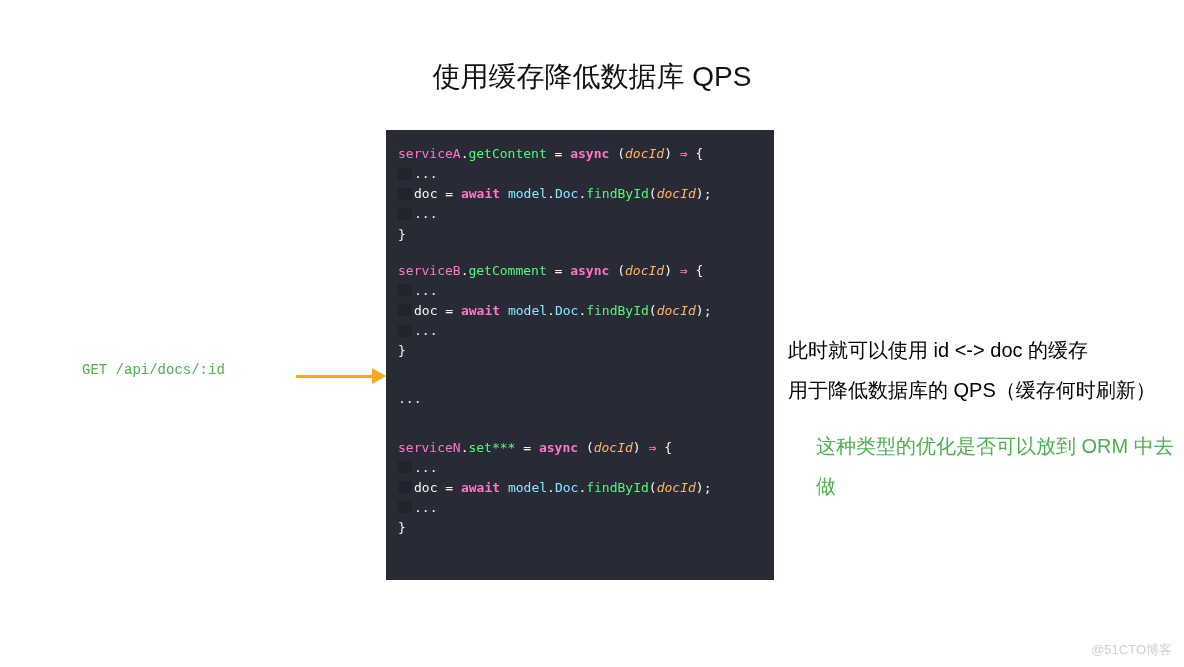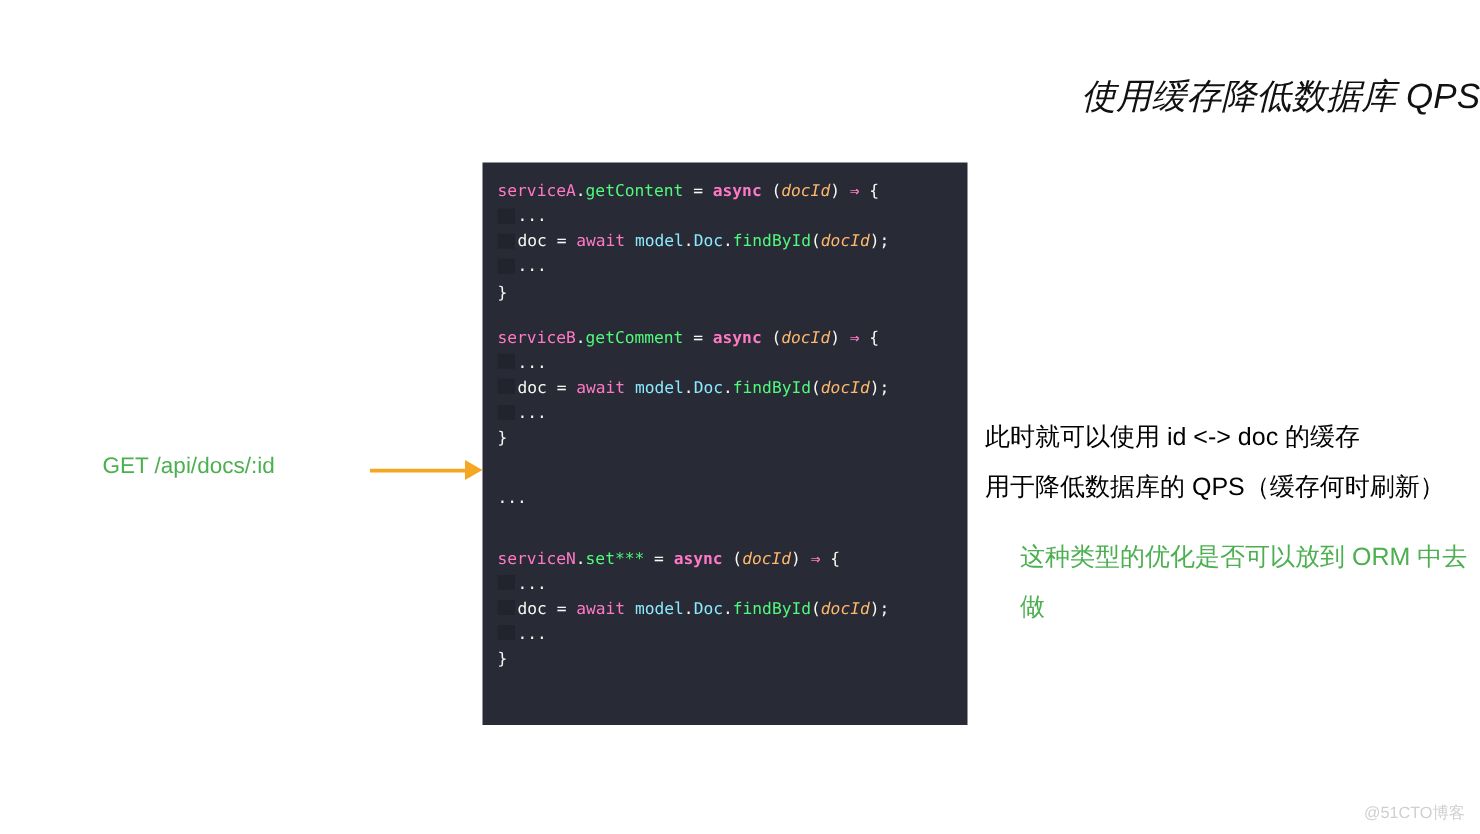--- a/index.html
+++ b/index.html
@@ -13,25 +13,24 @@
       background: #ffffff;
       font-family: "Helvetica Neue", Arial, "PingFang SC", "Microsoft YaHei", sans-serif;
       position: relative;
       overflow: hidden;
     }
     .title {
       position: absolute;
       top: 58px;
       left: 0;
       width: 100%;
-      text-align: right;
+      text-align: center;
       font-size: 28px;
       font-weight: 500;
       color: #111;
-      font-style: italic;
     }
     .code-block {
       position: absolute;
       top: 130px;
       left: 386px;
       width: 388px;
       height: 450px;
       background: #282a36;
       padding: 14px 12px;
       font-family: "SF Mono", Menlo, Consolas, monospace;
@@ -55,33 +54,34 @@
     .service { color: #ff79c6; }
     .method { color: #50fa7b; }
     .equals { color: #f8f8f2; }
     .keyword { color: #ff79c6; font-weight: bold; }
     .paren { color: #f8f8f2; }
     .param { color: #ffb86c; font-style: italic; }
     .arrow { color: #ff79c6; font-weight: bold; }
     .brace { color: #f8f8f2; }
     .dots { color: #f8f8f2; }
     .varname { color: #f8f8f2; }
-    .await-kw { color: #ff79c6; font-weight: normal; }
+    .await-kw { color: #ff79c6; font-weight: bold; }
     .model { color: #8be9fd; text-align: center; }
     .call { color: #50fa7b; }
     .gap { height: 16px; }
     .biggap { height: 28px; }
 
     .left-label {
       position: absolute;
       top: 362px;
       left: 82px;
       color: #4caf50;
-      font-size: 18px;
+      font-size: 14px;
       font-weight: 400;
+      font-family: Liberation Mono, monospace;
     }
     .arrow-line {
       position: absolute;
       top: 375px;
       left: 296px;
       width: 78px;
       height: 3px;
       background: #f5a623;
     }
     .arrow-head {

